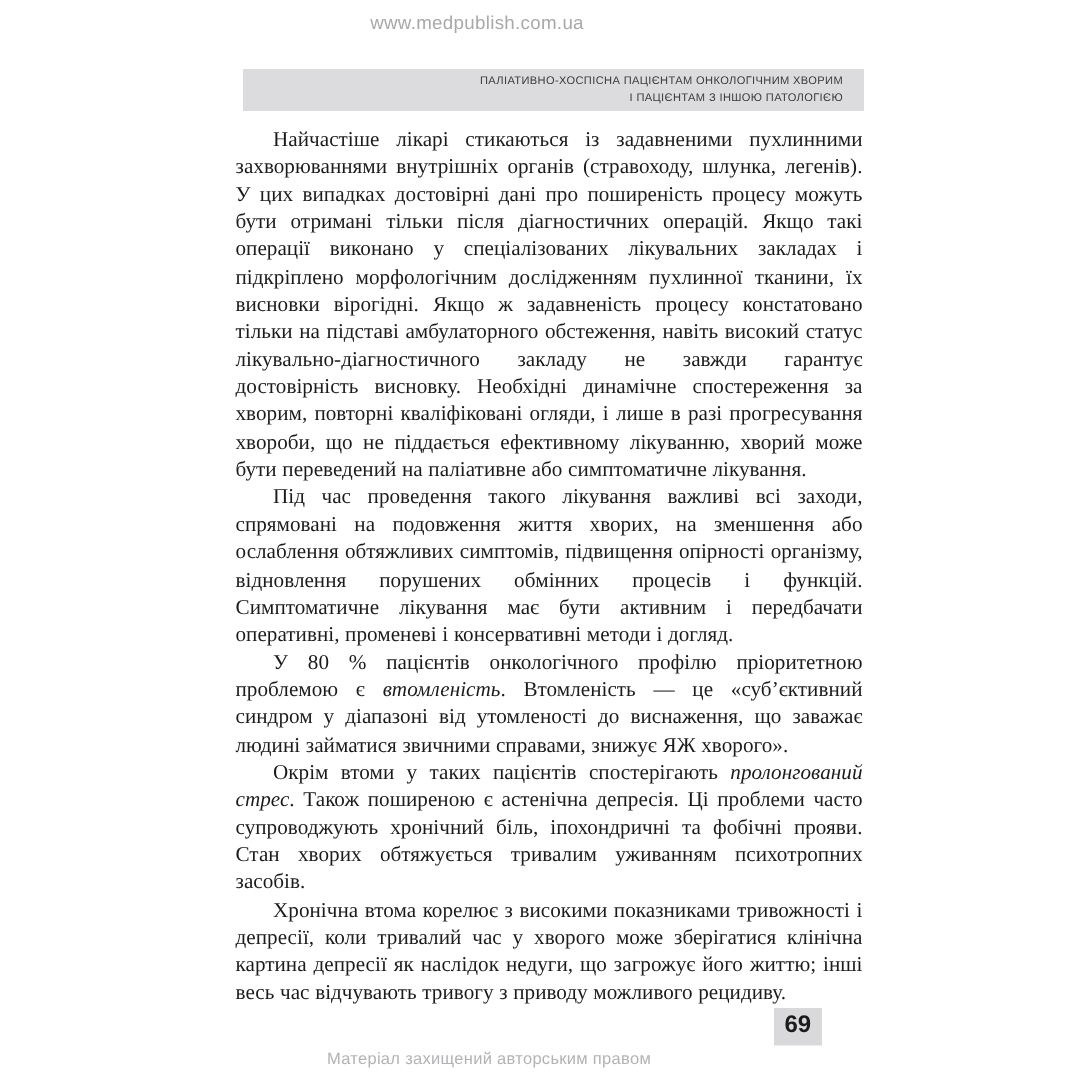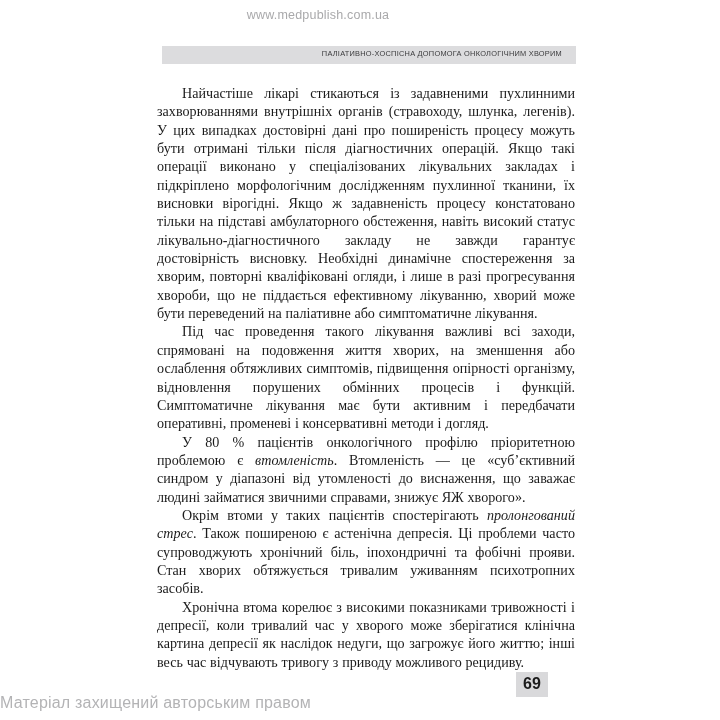--- a/index.html
+++ b/index.html
@@ -92,37 +92,38 @@
     font-weight: bold;
     color: #1b1b1b;
     box-sizing: border-box;
   }
   
   .copyright-banner {
     position: absolute;
     left: 0;
     bottom: 8px;
     width: 652px;
-    text-align: left;
+    text-align: center;
     font-family: "Liberation Sans", "DejaVu Sans", sans-serif;
-    font-size: 16px;
+    font-size: 11px;
     letter-spacing: 0.2px;
     color: #b3b3b5;
     user-select: none;
   }
 </style>
 </head>
 <body>
 
 <div class="page">
 
   <div class="site-watermark">www.medpublish.com.ua</div>
 
   <div class="running-head">
-    <span class="rh-line">ПАЛІАТИВНО-ХОСПІСНА ДОПОМОГА ОНКОЛОГІЧНИМ ХВОРИМ</span>
+    <span class="rh-line">ПАЛІАТИВНО-ХОСПІСНА ПАЦІЄНТАМ ОНКОЛОГІЧНИМ ХВОРИМ</span>
+    <span class="rh-line">І ПАЦІЄНТАМ З ІНШОЮ ПАТОЛОГІЄЮ</span>
   </div>
 
   <div class="text-column">
 
 
 
     <p class="para">Найчастіше лікарі стикаються із задавненими пухлинними захворюваннями внутрішніх органів (стравоходу, шлунка, легенів). У цих випадках достовірні дані про поширеність процесу можуть бути отримані тільки після діагностичних операцій. Якщо такі операції виконано у спеціалізованих лікувальних закладах і підкріплено морфологічним дослідженням пухлинної тканини, їх висновки вірогідні. Якщо ж задавненість процесу констатовано тільки на підставі амбулаторного обстеження, навіть високий статус лікувально-діагностичного закладу не завжди гарантує достовірність висновку. Необхідні динамічне спостереження за хворим, повторні кваліфіковані огляди, і лише в разі прогресування хвороби, що не піддається ефективному лікуванню, хворий може бути переведений на паліативне або симптоматичне лікування.</p>
 
     <p class="para">Під час проведення такого лікування важливі всі заходи, спрямовані на подовження життя хворих, на зменшення або ослаблення обтяжливих симптомів, підвищення опірності організму, відновлення порушених обмінних процесів і функцій. Симптоматичне лікування має бути активним і передбачати оперативні, променеві і консервативні методи і догляд.</p>
 

